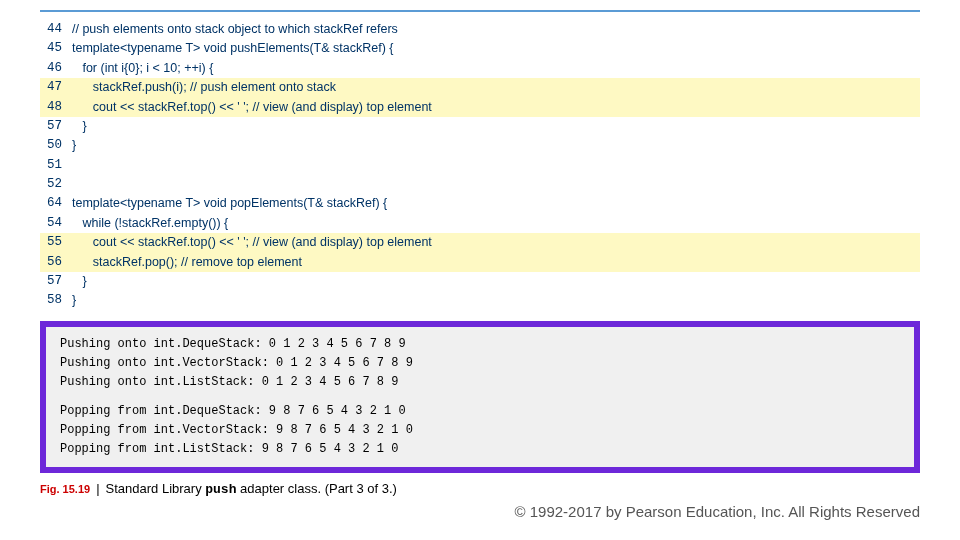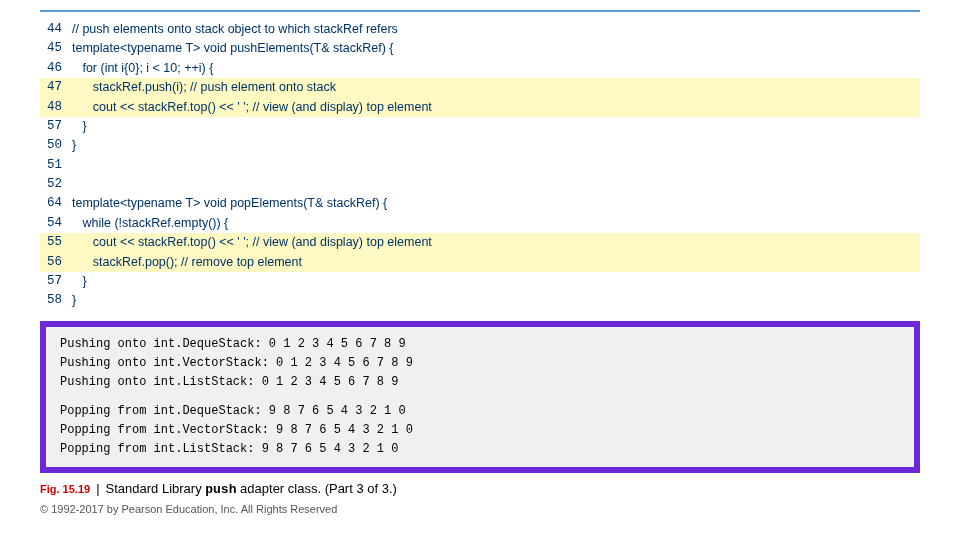--- a/index.html
+++ b/index.html
@@ -107,22 +107,22 @@
     }
 
     .caption-stack {
       font-family: 'Courier New', Courier, monospace;
       font-style: normal;
       font-weight: bold;
     }
 
     
     .footer {
-      text-align: left;
-      font-size: 11px;
+      text-align: right;
+      font-size: 15px;
       color: #555555;
       margin-top: 2px;
     }
   </style>
 </head>
 <body>
 
 <div class="page-container">
   <div class="top-border"></div>
 

